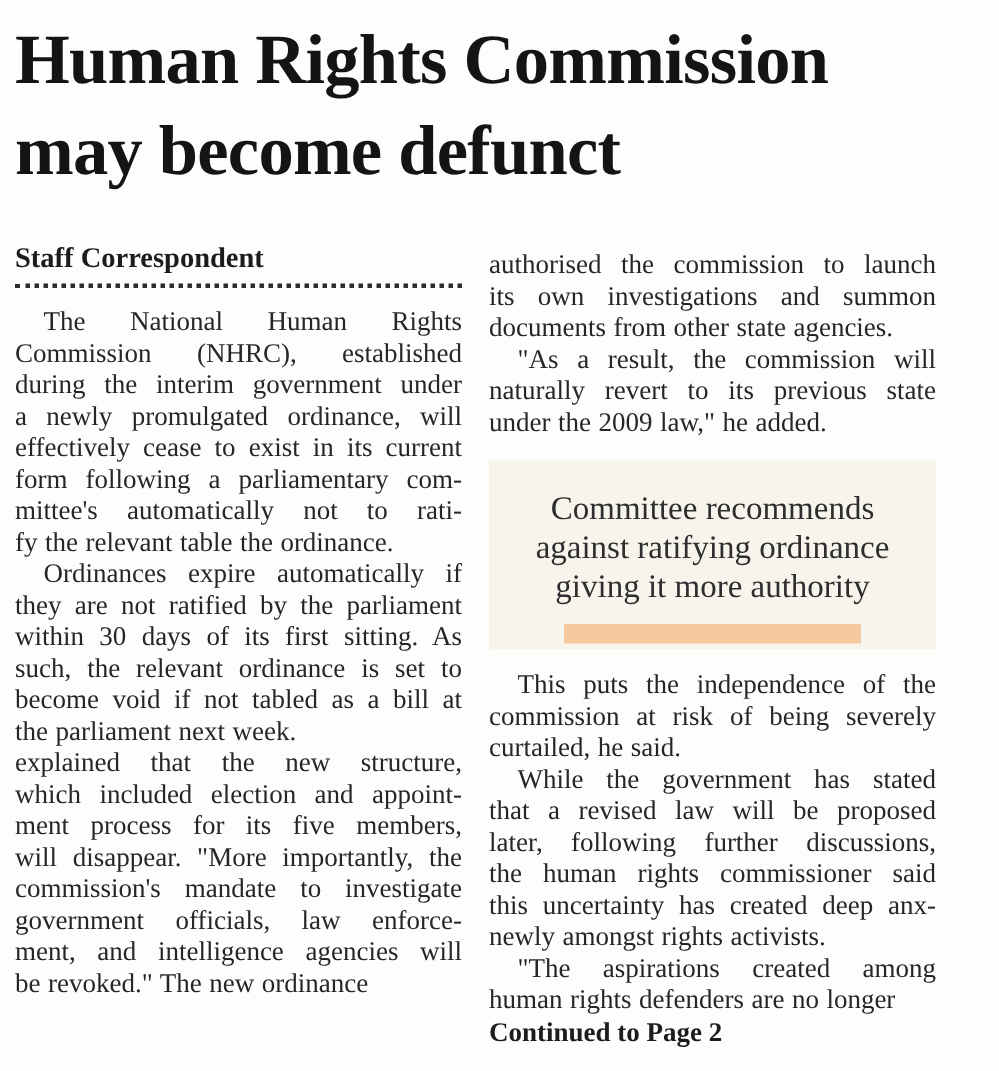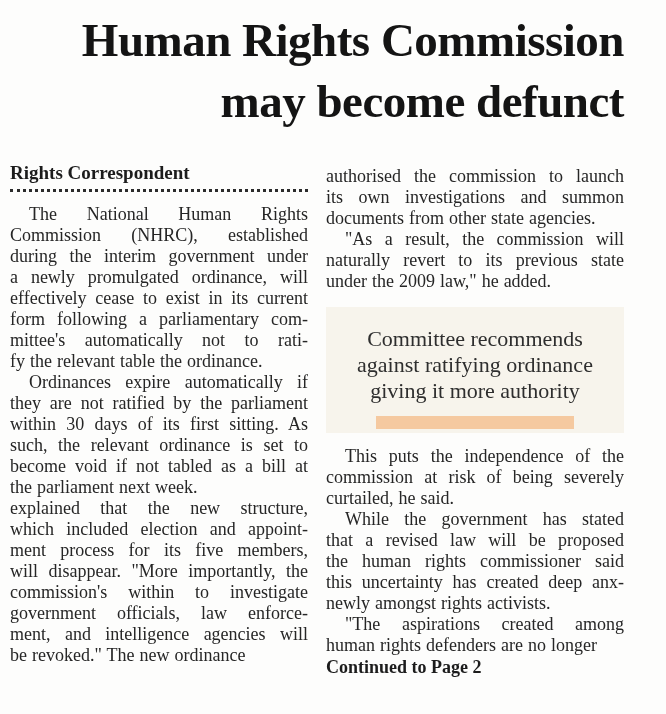--- a/index.html
+++ b/index.html
@@ -19,21 +19,21 @@
     width: 614px;
   }
   .headline {
     margin: 0 0 30px 0;
     font-size: 47px;
     font-weight: 700;
     line-height: 61px;
     letter-spacing: -0.5px;
     color: #141414;
   }
-  .headline .hl-line { display: block; text-align: right; }
+  .headline .hl-line { display: block; }
 
   .columns {
     display: flex;
     gap: 18px;
   }
   .col {
     width: 298px;
     flex: 0 0 298px;
   }
   .col-right { padding-top: 4px; }
@@ -105,21 +105,21 @@
 <div class="page">
 
   <h1 class="headline">
     <span class="hl-line">Human Rights Commission</span>
     <span class="hl-line">may become defunct</span>
   </h1>
 
   <div class="columns">
 
     <div class="col col-left">
-      <div class="byline">Rights Correspondent</div>
+      <div class="byline">Staff Correspondent</div>
       <div class="dotted-rule"></div>
       <div class="body-text" id="left-col-body">
           <div class="para">
             <div class="line indent">The National Human Rights</div>
             <div class="line">Commission (NHRC), established</div>
             <div class="line">during the interim government under</div>
             <div class="line">a newly promulgated ordinance, will</div>
             <div class="line">effectively cease to exist in its current</div>
             <div class="line">form following a parliamentary com-</div>
             <div class="line">mittee's automatically not to rati-</div>
@@ -131,21 +131,21 @@
             <div class="line">within 30 days of its first sitting. As</div>
             <div class="line">such, the relevant ordinance is set to</div>
             <div class="line">become void if not tabled as a bill at</div>
             <div class="line last">the parliament next week.</div>
           </div>
           <div class="para">
             <div class="line">explained that the new structure,</div>
             <div class="line">which included election and appoint-</div>
             <div class="line">ment process for its five members,</div>
             <div class="line">will disappear. "More importantly, the</div>
-            <div class="line">commission's within to investigate</div>
+            <div class="line">commission's mandate to investigate</div>
             <div class="line">government officials, law enforce-</div>
             <div class="line">ment, and intelligence agencies will</div>
             <div class="line last">be revoked." The new ordinance</div>
           </div>
         </div>
     </div>
 
     <div class="col col-right">
       <div class="body-text" id="right-col-top">
           <div class="para">
@@ -169,20 +169,21 @@
 
       <div class="body-text" id="right-col-bottom">
           <div class="para">
             <div class="line indent">This puts the independence of the</div>
             <div class="line">commission at risk of being severely</div>
             <div class="line last">curtailed, he said.</div>
           </div>
           <div class="para">
             <div class="line indent">While the government has stated</div>
             <div class="line">that a revised law will be proposed</div>
+            <div class="line">later, following further discussions,</div>
             <div class="line">the human rights commissioner said</div>
             <div class="line">this uncertainty has created deep anx-</div>
             <div class="line last">newly amongst rights activists.</div>
           </div>
           <div class="para">
             <div class="line indent">"The aspirations created among</div>
             <div class="line last">human rights defenders are no longer</div>
           </div>
         </div>
 

